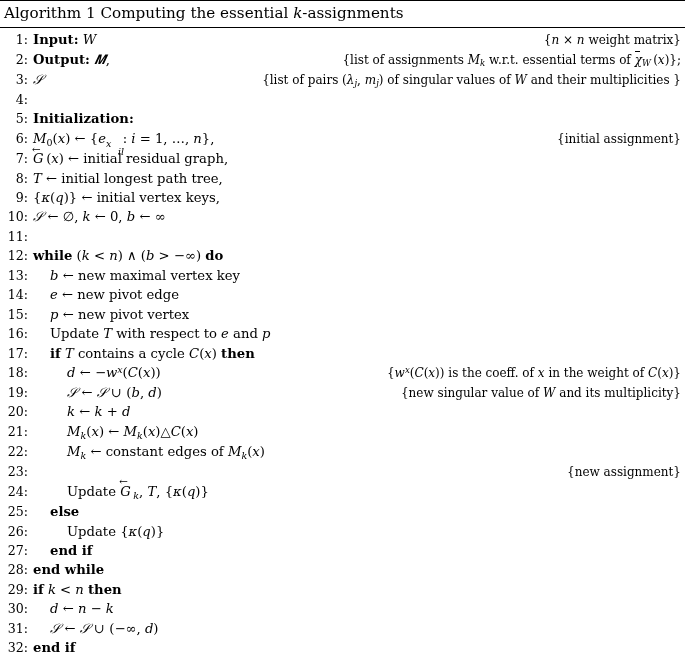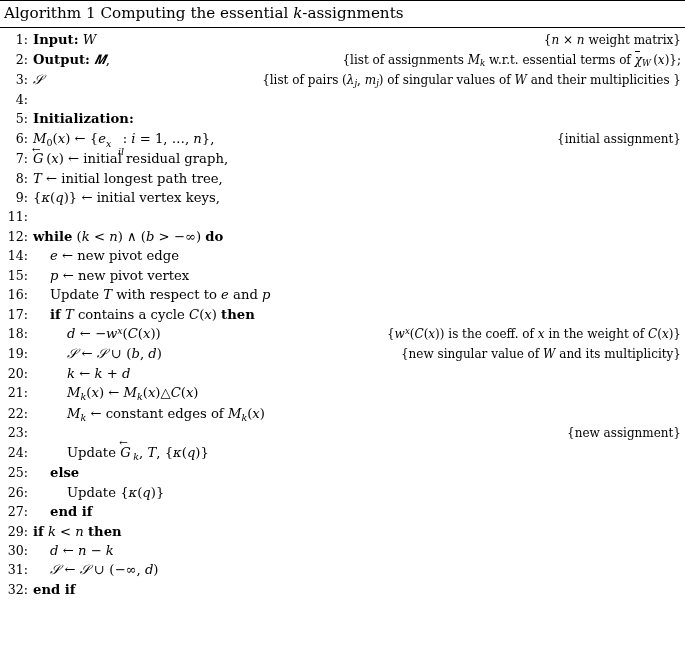--- a/index.html
+++ b/index.html
@@ -192,29 +192,41 @@
           <div class="code i1"><i>T</i> ← initial longest path tree,</div>
         </div>
       </div>
       <div class="line">
         <div class="num">9:</div>
         <div class="body-col">
           <div class="code i1">{<i>κ</i>(<i>q</i>)} ← initial vertex keys,</div>
         </div>
       </div>
       <div class="line">
+        <div class="num">10:</div>
+        <div class="body-col">
+          <div class="code i1"><span class="math">𝒮</span> ← ∅, <i>k</i> ← 0, <i>b</i> ← ∞</div>
+        </div>
+      </div>
+      <div class="line">
         <div class="num">11:</div>
         <div class="body-col">
           <div class="code i1">&nbsp;</div>
         </div>
       </div>
       <div class="line">
         <div class="num">12:</div>
         <div class="body-col">
           <div class="code i1"><span class="bold">while</span> (<i>k</i> &lt; <i>n</i>) ∧ (<i>b</i> &gt; −∞) <span class="bold">do</span></div>
+        </div>
+      </div>
+      <div class="line">
+        <div class="num">13:</div>
+        <div class="body-col">
+          <div class="code i2"><i>b</i> ← new maximal vertex key</div>
         </div>
       </div>
       <div class="line">
         <div class="num">14:</div>
         <div class="body-col">
           <div class="code i2"><i>e</i> ← new pivot edge</div>
         </div>
       </div>
       <div class="line">
         <div class="num">15:</div>
@@ -287,20 +299,26 @@
       <div class="line">
         <div class="num">26:</div>
         <div class="body-col">
           <div class="code i3">Update {<i>κ</i>(<i>q</i>)}</div>
         </div>
       </div>
       <div class="line">
         <div class="num">27:</div>
         <div class="body-col">
           <div class="code i2"><span class="bold">end if</span></div>
+        </div>
+      </div>
+      <div class="line">
+        <div class="num">28:</div>
+        <div class="body-col">
+          <div class="code i1"><span class="bold">end while</span></div>
         </div>
       </div>
       <div class="line">
         <div class="num">29:</div>
         <div class="body-col">
           <div class="code i1"><span class="bold">if</span> <i>k</i> &lt; <i>n</i> <span class="bold">then</span></div>
         </div>
       </div>
       <div class="line">
         <div class="num">30:</div>

